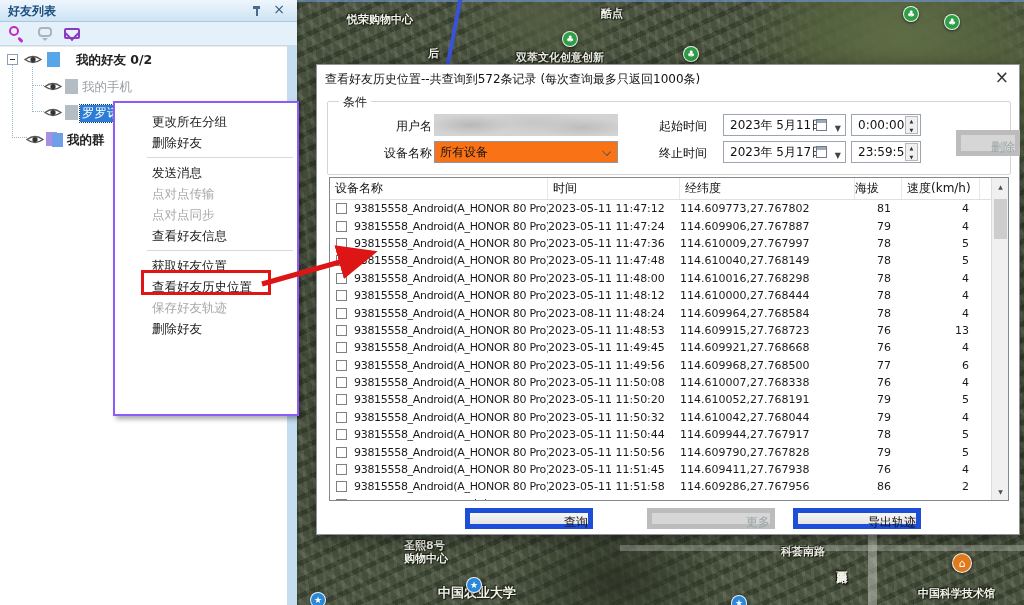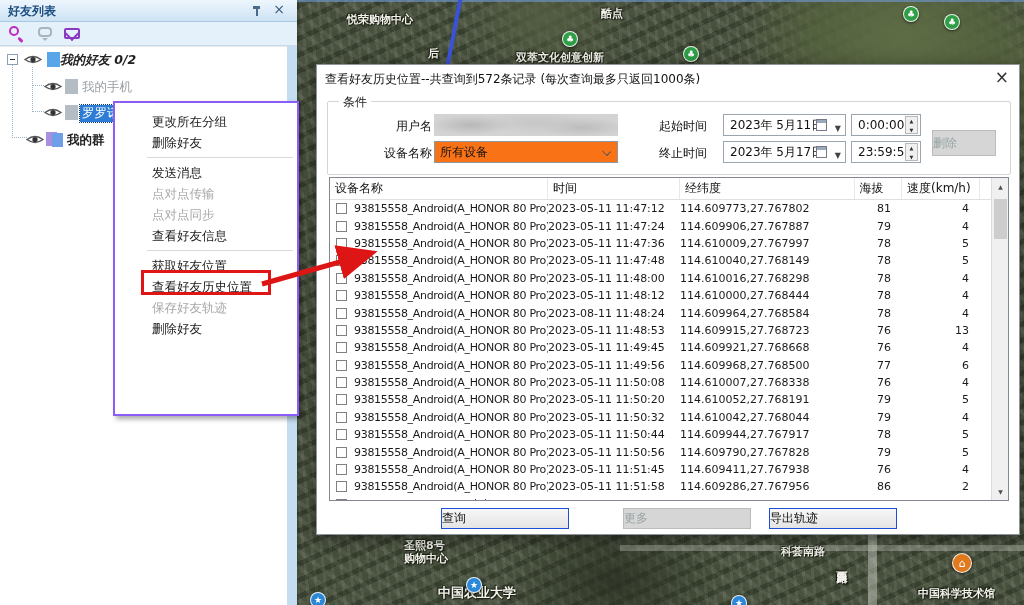--- a/index.html
+++ b/index.html
@@ -96,29 +96,29 @@
       radial-gradient(45px 10px at 80% 60%, #bcbcbc, rgba(0,0,0,0)),
       #d3d3d3;}
   .combo{position:absolute;left:117px;top:76px;width:184px;height:22px;border:1px solid #8a97a3;background:#f97316;
     font-size:12px;color:#111;line-height:20px;padding-left:5px;}
   .combo .chev{position:absolute;right:7px;top:6px;width:7px;height:7px;border-right:1.5px solid #555;border-bottom:1.5px solid #555;transform:rotate(45deg) scaleY(.8);}
   .datefld{position:absolute;width:123px;height:22px;border:1px solid #9aa5af;background:#fff;font-size:12px;color:#111;line-height:20px;padding-left:6px;}
   .datefld .cal{position:absolute;right:18px;top:4px;width:11px;height:12px;border:1px solid #778;background:linear-gradient(#9ab 0 3px,#fff 3px);}
   .datefld .da{position:absolute;right:4px;top:4px;font-size:8px;color:#444;}
   .timefld{position:absolute;width:70px;height:22px;border:1px solid #9aa5af;background:#fff;font-size:12px;color:#111;line-height:20px;padding-left:6px;}
   .spin{position:absolute;right:2px;top:1px;width:13px;height:18px;border:1px solid #b8b8b8;background:#f0f0f0;font-size:5px;color:#333;text-align:center;line-height:9px;}
-  .btn{position:absolute;height:21px;border:1px solid #1d4ed8;background:linear-gradient(#f7f7f7,#e4e4e4);
-    font-size:12px;color:#111;text-align:left;line-height:19px;}
+  .btn{position:absolute;height:21px;border:5px solid #1d4ed8;background:linear-gradient(#f7f7f7,#e4e4e4);
+    font-size:12px;color:#111;text-align:right;line-height:19px;margin-left:24px;}
   .btn.disabled{background:#d6d6d6;border-color:#bcbcbc;color:#98a4a4;}
   .btn.del{left:615px;top:65px;width:64px;height:26px;line-height:24px;}
 
   .table{position:absolute;left:12px;top:112px;width:680px;height:324px;border:1px solid #828790;background:#fff;overflow:hidden;}
   .thead{position:absolute;left:0;top:0;right:17px;height:22px;display:flex;border-bottom:1px solid #e0e0e0;font-size:12px;color:#111;}
   .th{line-height:21px;border-right:1px solid #e8e8e8;padding-left:5px;white-space:nowrap;overflow:hidden;}
-  .th.num{text-align:center;padding-right:13px;padding-left:0;}
+  .th.num{text-align:left;padding-right:13px;padding-left:0;}
   .col-device{width:218px;} .col-time{width:132px;} .col-coord{width:175px;} .col-alt{width:47px;} .col-speed{width:78px;}
   .rows{position:absolute;left:0;top:22px;right:17px;bottom:0;overflow:hidden;}
   .trow{display:flex;height:17.4px;font-size:11px;color:#1a1a1a;align-items:center;white-space:nowrap;}
   .td{overflow:hidden;}
   .td.num{text-align:right;padding-right:11px;}
   .cb{width:11px;height:11px;border:1px solid #808080;background:#fff;margin:0 7px 0 6px;flex:none;}
   .dev-text{letter-spacing:-0.3px;}
   .vscroll{position:absolute;right:0;top:0;bottom:0;width:17px;background:#f0f0f0;border-left:1px solid #dcdcdc;}
   .vs-btn{position:absolute;left:0;width:17px;height:17px;color:#505050;font-size:6px;text-align:center;line-height:17px;}
   .vs-thumb{position:absolute;left:2px;top:21px;width:13px;height:40px;background:#cdcdcd;}
@@ -177,21 +177,21 @@
       <div class="tree-line" style="left:32px;top:38px;width:12px;height:1px;"></div>
       <div class="tree-line" style="left:32px;top:64px;width:12px;height:1px;"></div>
 
       <div class="tree-row" style="left:0;top:4px;">
         <span class="expander" style="left:7px;top:3px;"></span>
         <svg class="eye" style="left:24px;top:2px;" width="18" height="13">
             <path d="M1 6.5 Q9 0.5 17 6.5 Q9 12.5 1 6.5 Z" fill="#fafafa" stroke="#555" stroke-width="1.4"></path>
             <circle cx="9" cy="6.5" r="2.6" fill="#333"></circle>
           </svg>
         <span class="person blue" style="left:47px;top:1px;"></span>
-        <span class="lbl bold" style="left:60px;font-style:italic;">我的好友 0/2</span>
+        <span class="lbl bold" style="left:76px;">我的好友 0/2</span>
       </div>
       <div class="tree-row" style="left:0;top:31px;">
         <svg class="eye" style="left:44px;top:2px;" width="18" height="13">
             <path d="M1 6.5 Q9 0.5 17 6.5 Q9 12.5 1 6.5 Z" fill="#fafafa" stroke="#555" stroke-width="1.4"></path>
             <circle cx="9" cy="6.5" r="2.6" fill="#333"></circle>
           </svg>
         <span class="person gray" style="left:65px;top:1px;"></span>
         <span class="lbl gray" style="left:82px;">我的手机</span>
       </div>
       <div class="tree-row" style="left:0;top:57px;">

